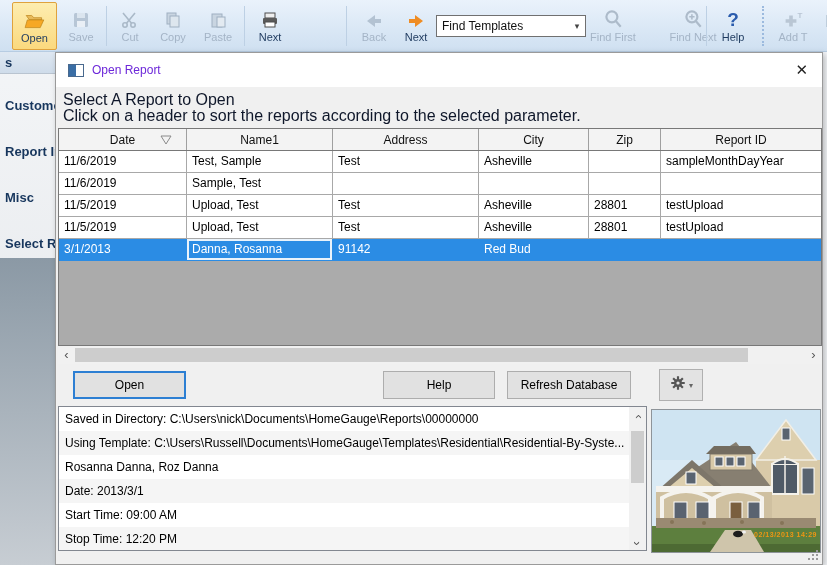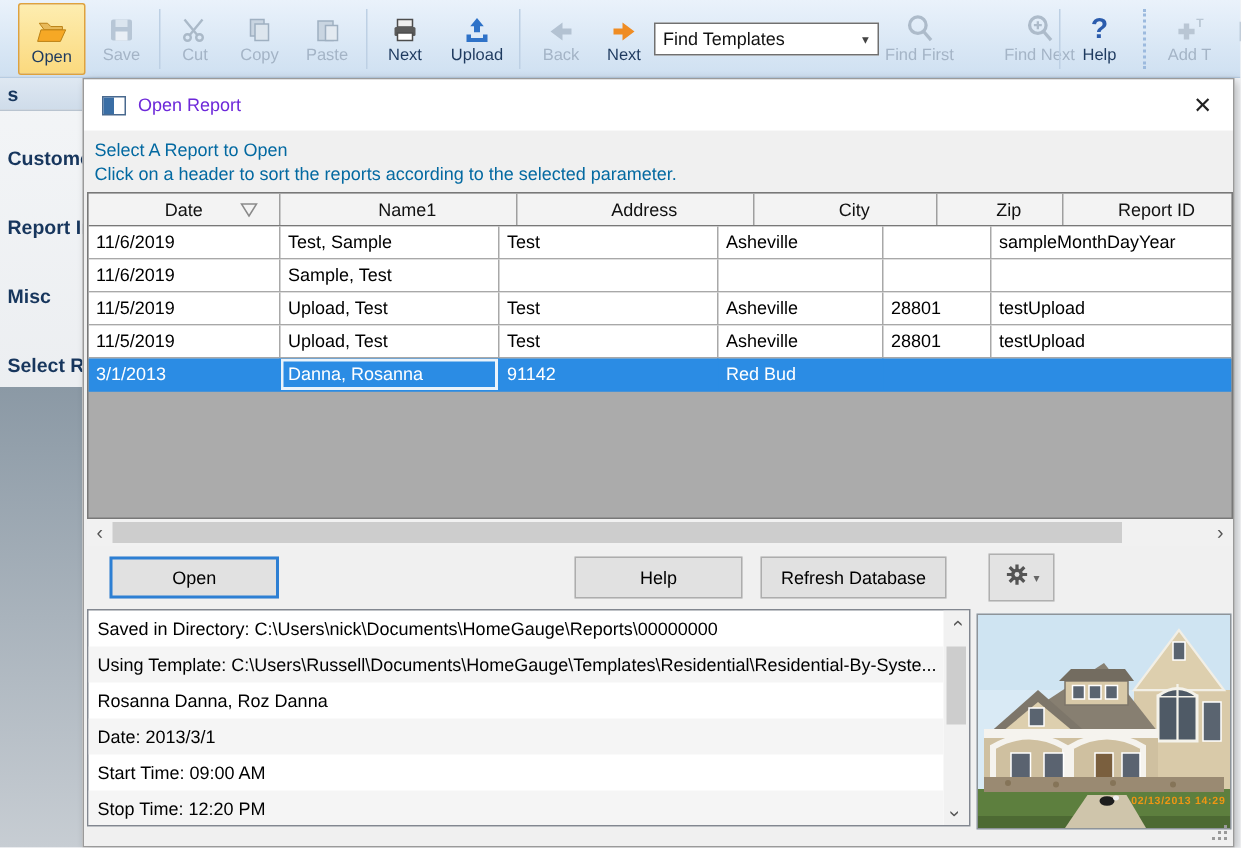--- a/index.html
+++ b/index.html
@@ -38,27 +38,27 @@
   
   .dialog { position:absolute; left:55px; top:52px; width:768px; height:513px;
     background:#f0f0f0; border:1px solid #9a9a9a; box-shadow:2px 2px 6px rgba(0,0,0,.25); }
   .dlg-titlebar { position:absolute; left:0; top:0; width:100%; height:34px; background:#fff;
     display:flex; align-items:center; }
   .dlg-icon { width:16px; height:13px; margin-left:12px; border:1px solid #49698e; background:#fff; position:relative; }
   .dlg-icon::before { content:""; position:absolute; left:0; top:0; width:7px; height:11px; background:#3a6ea5; }
   .dlg-title { font-size:12px; color:#6d28d9; margin-left:8px; }
   .dlg-close { margin-left:auto; margin-right:14px; font-size:15px; color:#222; cursor:default; }
   .dlg-sub { position:absolute; left:0; top:34px; width:100%; height:41px; padding:5px 0 0 7px;
-    font-size:12px; color:#0369a1; line-height:16px; }
+    font-size:16px; color:#0f172a; line-height:16px; }
 
   
   .rtable { position:absolute; left:2px; top:75px; width:764px; height:218px;
     border:1px solid #787878; background:#ababab; overflow:hidden; }
   .thead, .trow { display:grid; grid-template-columns:128px 146px 146px 110px 72px 1fr; }
-  .thead { height:22px; background:#f3f3f3; border-bottom:1px solid #787878;gap:12px; }
+  .thead { height:22px; background:#f3f3f3; border-bottom:1px solid #787878; }
   .hcell { font-size:12px; color:#111; display:flex; align-items:center; justify-content:center;
     border-right:1px solid #9f9f9f; position:relative; cursor:default; }
   .hcell:last-child { border-right:none; }
   .sortglyph { position:absolute; right:14px; top:5px; }
   .trow { height:22px; background:#fff; border-bottom:1px solid #a8a8a8; cursor:default; }
   .tcell { font-size:12px; color:#000; padding:3px 0 0 5px; border-right:1px solid #a8a8a8;
     white-space:nowrap; overflow:hidden; }
   .tcell:last-child { border-right:none; }
   .trow.selected { background:#2b8ce4; border-bottom-color:#2b8ce4; }
   .trow.selected .tcell { color:#fff; border-right-color:#2b8ce4; }
@@ -156,29 +156,20 @@
   <div class="tsep" style="left:244px;"></div>
   <div class="titem" style="left:248px;width:44px;">
     <span class="ic">
       <svg width="20" height="20" viewBox="0 0 20 20">
           <rect x="5" y="3" width="10" height="5" fill="#eee" stroke="#4d4d4d"></rect>
           <rect x="3" y="8" width="14" height="6" rx="1" fill="#5a5a5a"></rect>
           <rect x="5" y="12" width="10" height="5" fill="#fff" stroke="#4d4d4d"></rect>
         </svg>
     </span>
       <span class="lb">Next</span>
-  </div>
-  <div class="titem" style="left:294px;width:48px;">
-    <span class="ic">
-      <svg width="20" height="20" viewBox="0 0 20 20">
-          <path d="M10 2l4.5 5.5H12v4H8v-4H5.5z" fill="#2e72c8"></path>
-          <path d="M3 13h3v2.4h8V13h3v5H3z" fill="#2e72c8"></path>
-        </svg>
-    </span>
-      <span class="lb">Upload</span>
   </div>
   <div class="tsep" style="left:346px;"></div>
   <div class="titem disabled" style="left:352px;width:44px;">
     <span class="ic">
       <svg width="20" height="18" viewBox="0 0 20 18">
           <path d="M11 3v4h6v4h-6v4l-8-6z" fill="#b3c2d2"></path>
         </svg>
     </span>
       <span class="lb">Back</span>
   </div>

